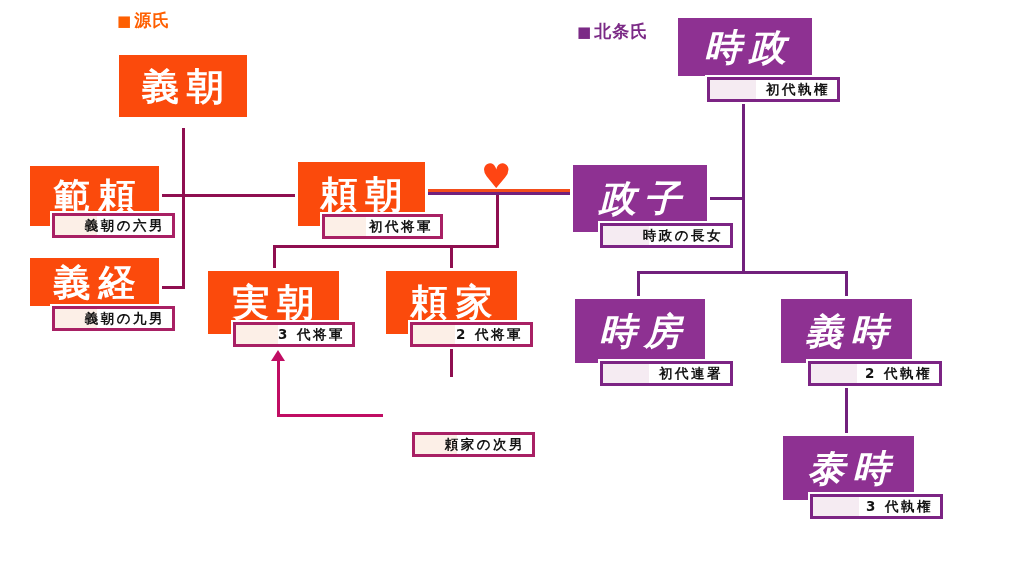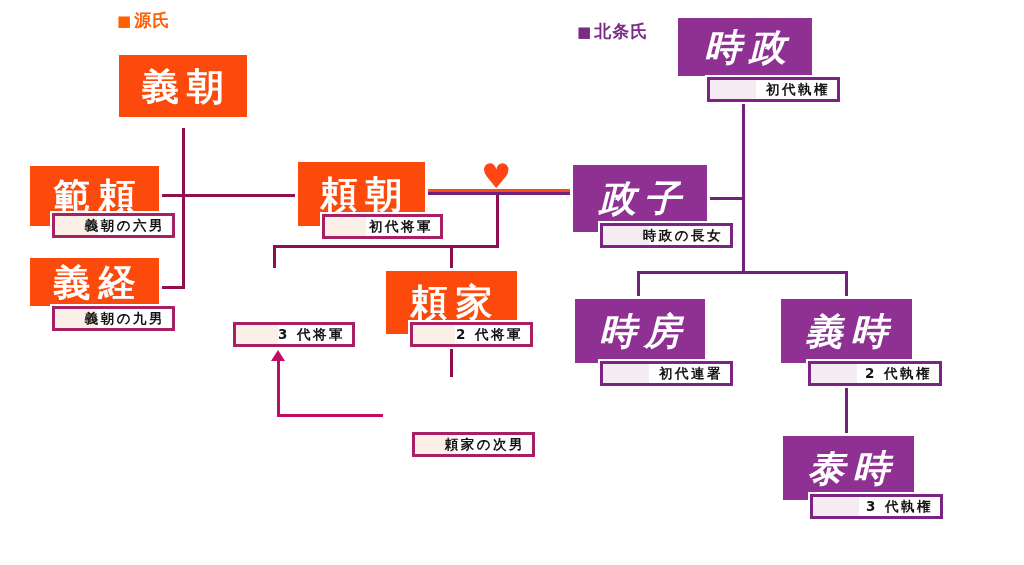--- a/index.html
+++ b/index.html
@@ -125,20 +125,23 @@
   </div>
   <div class="pbox genji" id="p-yoritomo">
     <span class="pname">頼朝</span>
   </div>
   <div class="pbox hojo" id="p-masako">
     <span class="pname">政子</span>
   </div>
   <div class="pbox hojo" id="p-tokimasa">
     <span class="pname">時政</span>
   </div>
+  <div class="pbox genji" id="p-sanetomo">
+    <span class="pname">実朝</span>
+  </div>
   <div class="pbox genji" id="p-yoriie">
     <span class="pname">頼家</span>
   </div>
   <div class="pbox hojo" id="p-tokifusa">
     <span class="pname">時房</span>
   </div>
   <div class="pbox hojo" id="p-yoshitoki">
     <span class="pname">義時</span>
   </div>
   <div class="pbox hojo" id="p-yasutoki">

